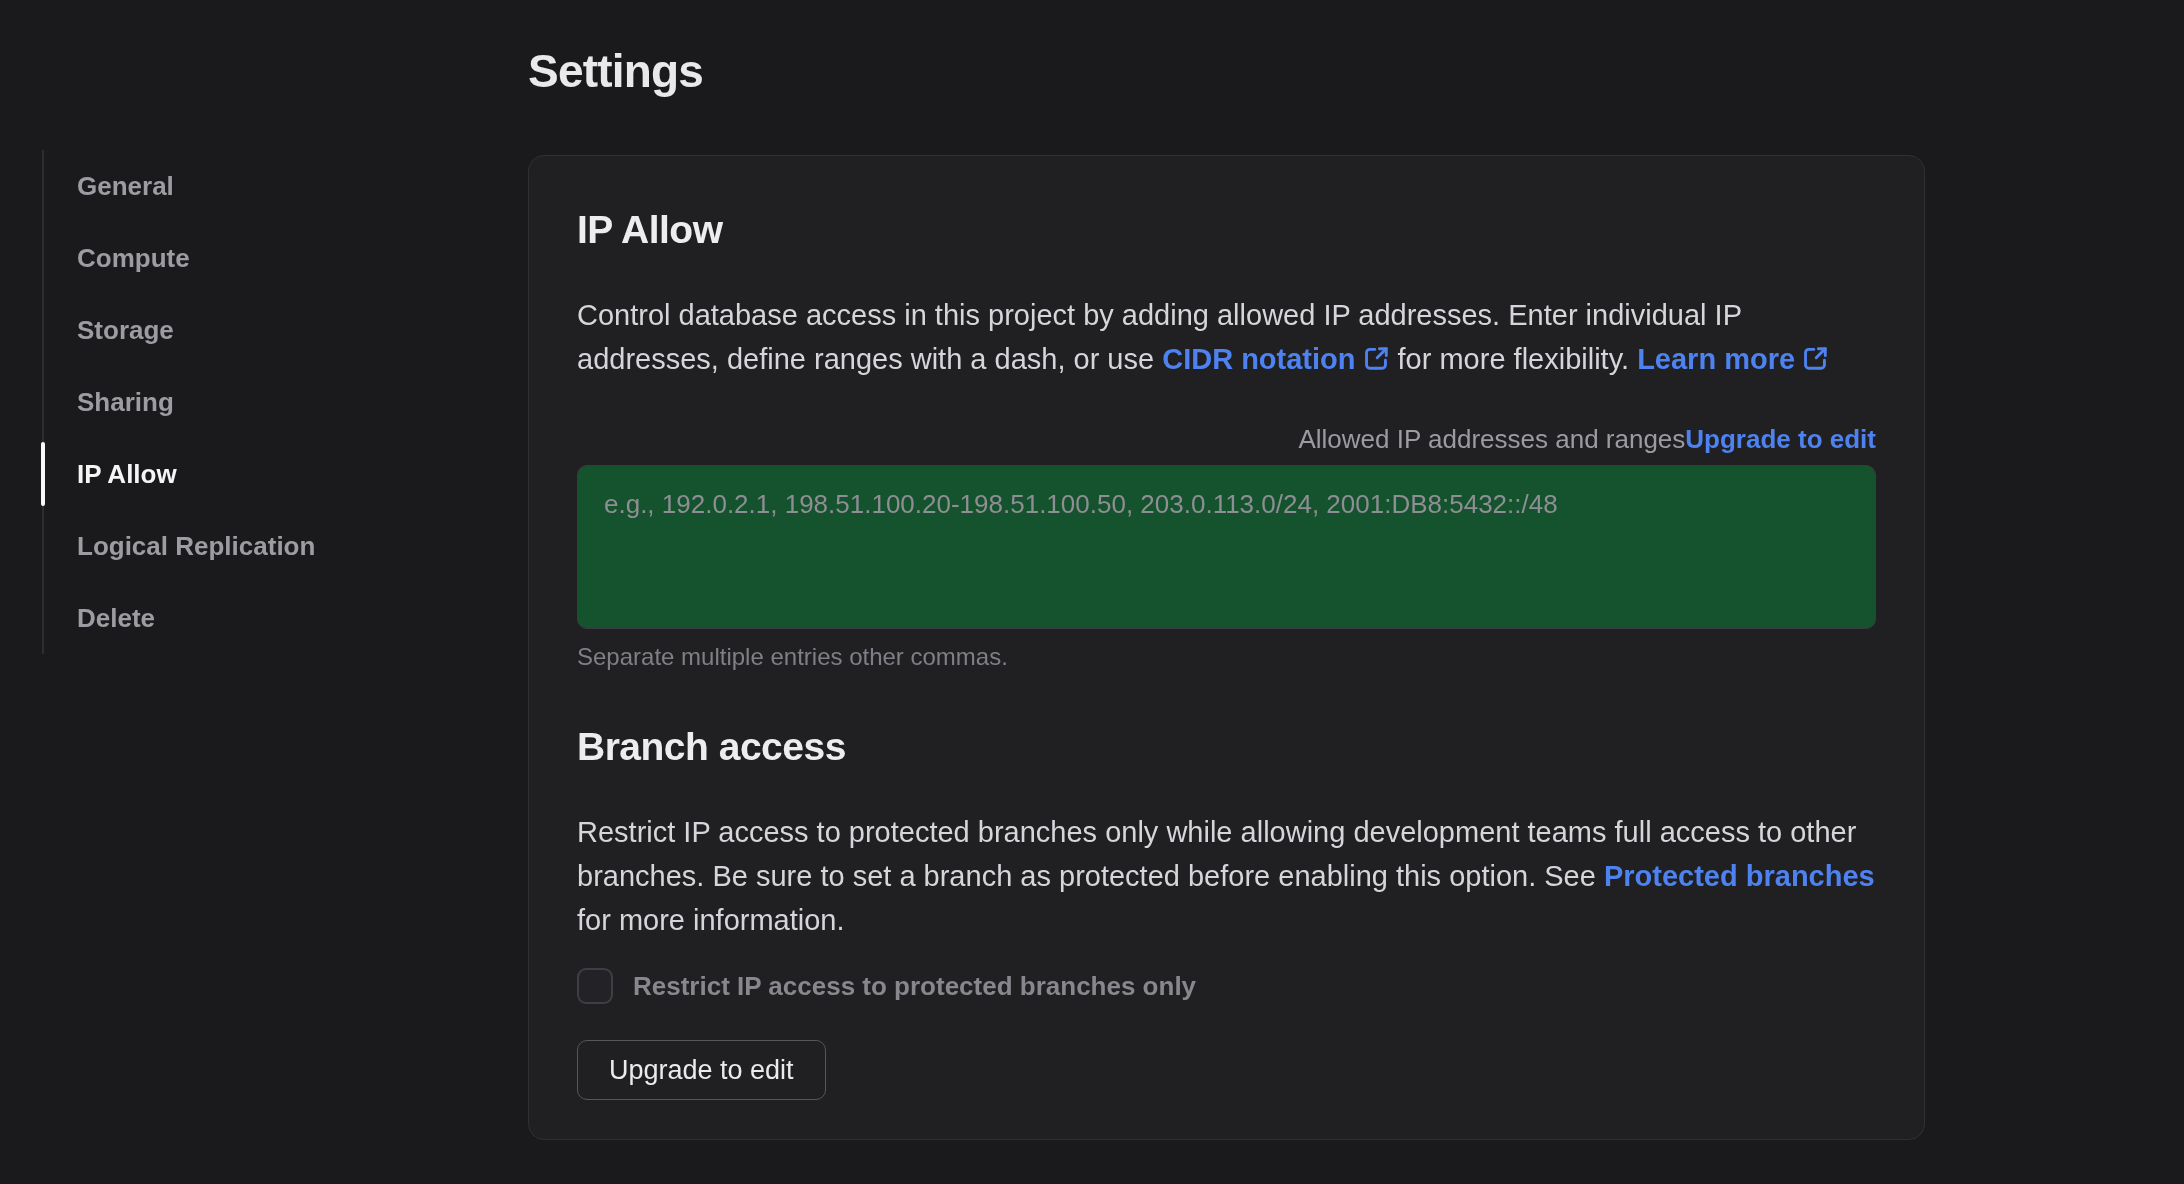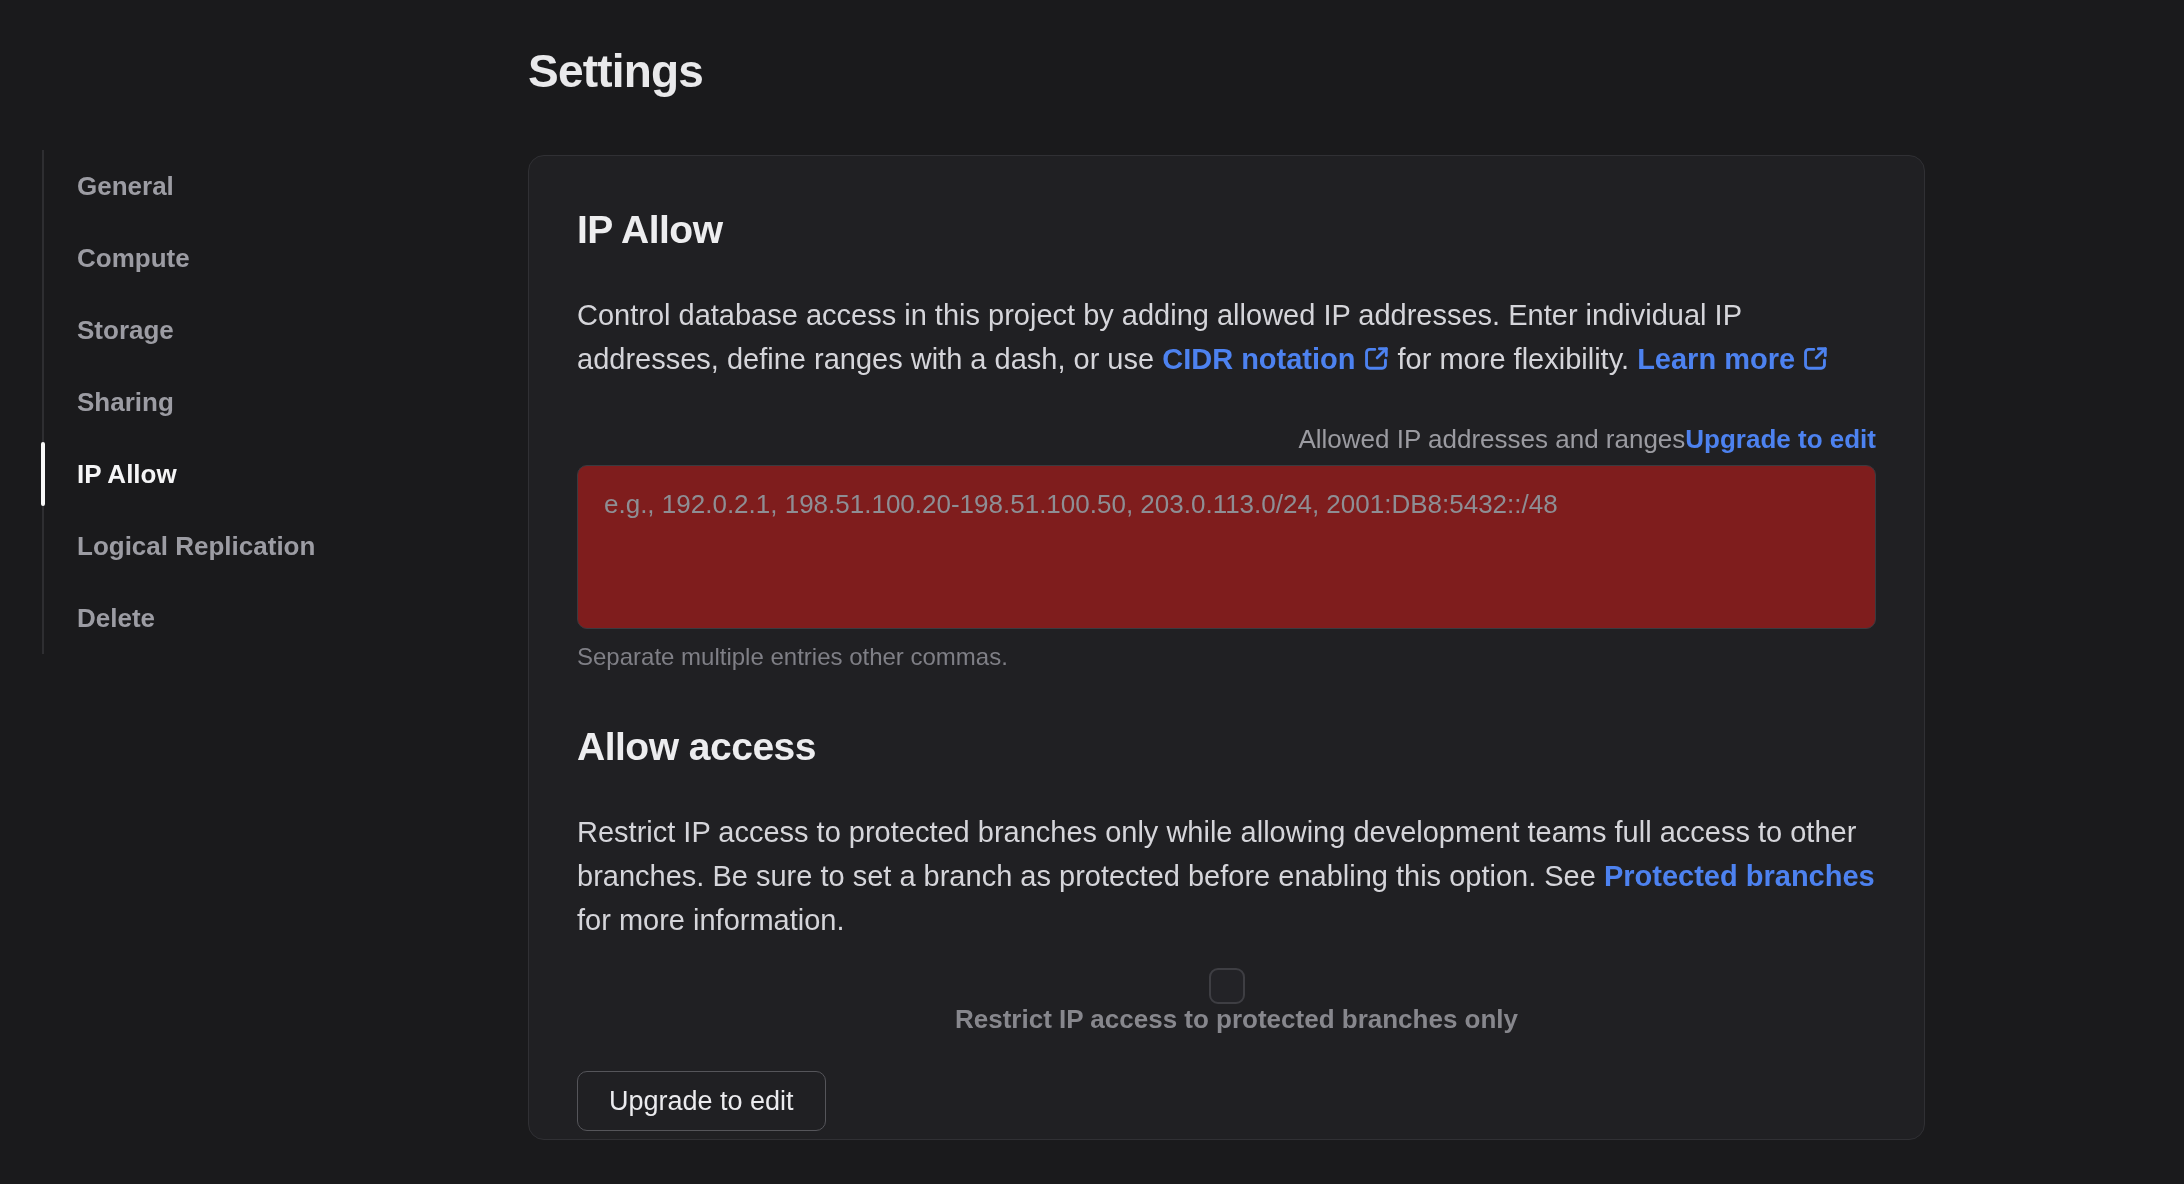--- a/index.html
+++ b/index.html
@@ -62,29 +62,29 @@
     margin-top:42px; display:flex; justify-content:flex-end; align-items:center;
     line-height:32px;
   }
   .field-label { font-size:26px; color:#9b9ba1; }
   .upgrade-link {
     font-size:26px; font-weight:600; color:#4d82f0; text-decoration:none; cursor:pointer;
   }
   
   .ip-textarea {
     margin-top:10px; display:block; width:100%; height:164px; resize:none;
-    background:#7f1d1d; border:1px solid #3a3a3f; border-radius:10px;
+    background:#14532d; border:1px solid #3a3a3f; border-radius:10px;
     padding:20px 26px; font-family:"Liberation Sans", sans-serif;
     font-size:26px; line-height:36px; color:#c9c9ce; outline:none;
   }
   .ip-textarea::placeholder { color:#8e8e94; }
   .helper { margin-top:14px; font-size:24px; line-height:28px; color:#7f7f86; }
   .card h2.second { margin-top:52px; }
   
-  .checkbox-row { margin-top:26px; display:flex; align-items:center; cursor:pointer;flex-direction:column; }
+  .checkbox-row { margin-top:26px; display:flex; align-items:center; cursor:pointer; }
   .checkbox {
     width:36px; height:36px; flex:0 0 36px;
     background:#232327; border:2px solid #3e3e43; border-radius:9px;
   }
   .checkbox-label {
     margin-left:20px; font-size:26px; font-weight:600; color:#87878d;
   }
   
   .upgrade-button {
     margin-top:36px; display:inline-block;
@@ -129,21 +129,21 @@
 
   <div class="field-row">
     <span class="field-label">Allowed IP addresses and ranges</span>
     <a class="upgrade-link">Upgrade to edit</a>
   </div>
 
   <textarea class="ip-textarea" spellcheck="false" placeholder="e.g., 192.0.2.1, 198.51.100.20-198.51.100.50, 203.0.113.0/24, 2001:DB8:5432::/48" style=""></textarea>
 
   <p class="helper">Separate multiple entries other commas.</p>
 
-  <h2 class="second">Allow access</h2>
+  <h2 class="second">Branch access</h2>
 
   <p class="desc second">
     <span>Restrict IP access to protected branches only while allowing development teams full access to other branches. Be sure to set a branch as protected before enabling this option. See </span><a class="inline-link"><span class="lbl">Protected branches</span></a><span> for more information.</span>
   </p>
 
   <div class="checkbox-row">
     <span class="checkbox" role="checkbox" aria-checked="false"></span>
     <span class="checkbox-label">Restrict IP access to protected branches only</span>
   </div>
 

